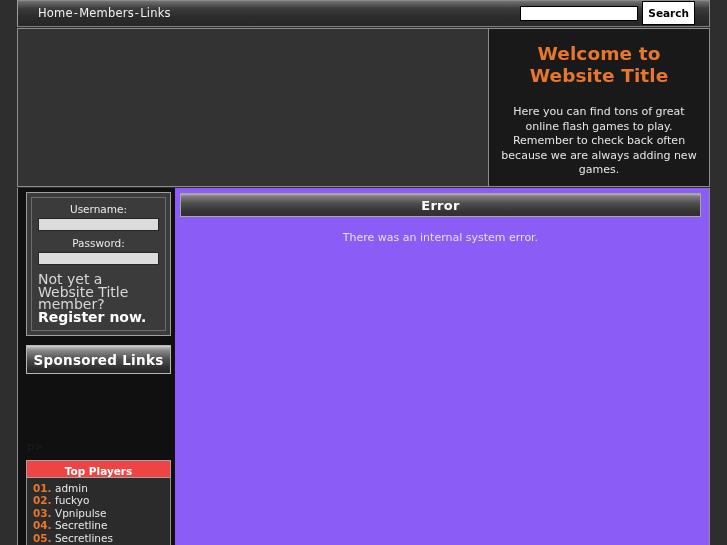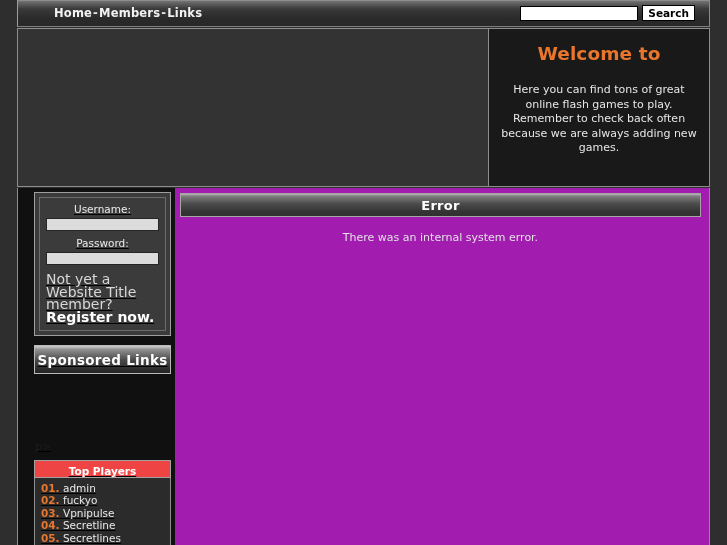--- a/index.html
+++ b/index.html
@@ -23,23 +23,23 @@
     width: 693px; height: 27px;
     background: linear-gradient(to bottom, #9a9a9a 0%, #6e6e6e 6%, #3a3a3a 34%, #2a2a2a 70%, #282828 100%);
     border-left: 1px solid #9d9d9d;
     border-right: 1px solid #8a8a8a;
     border-bottom: 1px solid #7e7e7e;
     display: flex;
     align-items: center;
     justify-content: space-between;
   }
   .nav-links {
-    margin-left: 36px;
+    margin-left: 20px;
     font-size: 11.5px;
-    font-weight: bold;
+    font-weight: normal;
     color: #f2f2f2;
     letter-spacing: 0.2px;
     white-space: nowrap;
   }
   .nav-links a {
     color: #f2f2f2; text-decoration: none;
   }
   .nav-sep { color: #e8e8e8; padding: 0 1px; }
   .search-wrap {
     display: flex; align-items: center;
@@ -50,21 +50,21 @@
     background: #ffffff;
     border: 1px solid #000;
     outline: none;
     font-family: "DejaVu Sans", sans-serif;
     font-size: 10px;
     padding: 0 2px;
     color: #000;
   }
   .search-btn {
     margin-left: 4px;
-    height: 16px;
+    height: 24px;
     padding: 0 5px;
     background: #ffffff;
     border: 1px solid #000;
     font-family: "DejaVu Sans", sans-serif;
     font-size: 10.5px;
     font-weight: bold;
     color: #000;
     line-height: 15px;
     cursor: pointer;
   }
@@ -109,28 +109,27 @@
     position: absolute;
     left: 17px; top: 188px;
     width: 693px; height: 357px;
     background: #101010;
     border-left: 1px solid #8d8d8d;
     border-right: 1px solid #8d8d8d;
     display: flex;
   }
   .sidebar {
     width: 157px;
-    padding: 4px 4px 0 16px;
+    padding: 4px 4px 0 8px;
     background: #101010;
-    text-decoration: underline;
   }
   .maincol {
     flex: 1;
     padding: 5px 8px 0 5px;
-    background: #a21caf;
+    background: #8b5cf6;
   }
 
   
   .login-box {
     background: #3b3b3b;
     border: 1px solid #9f9f9f;
     padding: 4px;
     margin-bottom: 9px;
   }
   .login-inner {
@@ -267,20 +266,21 @@
       <input class="search-input" type="text" placeholder="" style="">
       <button class="search-btn">Search</button>
     </div>
   </div>
 
   <div class="banner-row">
     <div class="banner-img"></div>
     <div class="welcome">
       <h1>
         <span>Welcome to</span><br>
+        <span>Website Title</span>
       </h1>
       <p>Here you can find tons of great online flash games to play. Remember to check back often because we are always adding new games.</p>
     </div>
   </div>
 
   <div class="content">
 
     <div class="sidebar">
 
       <div class="login-box">

